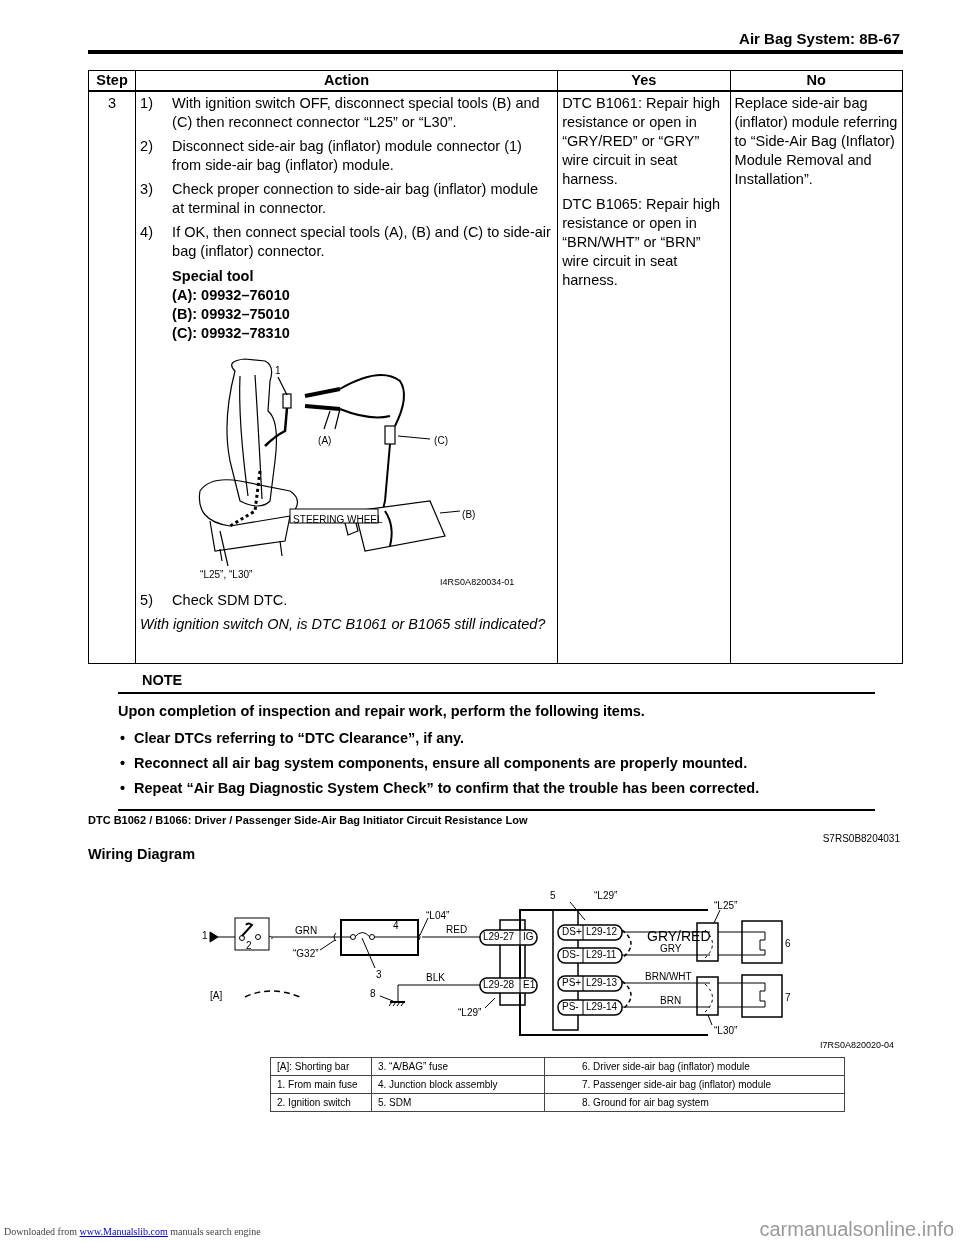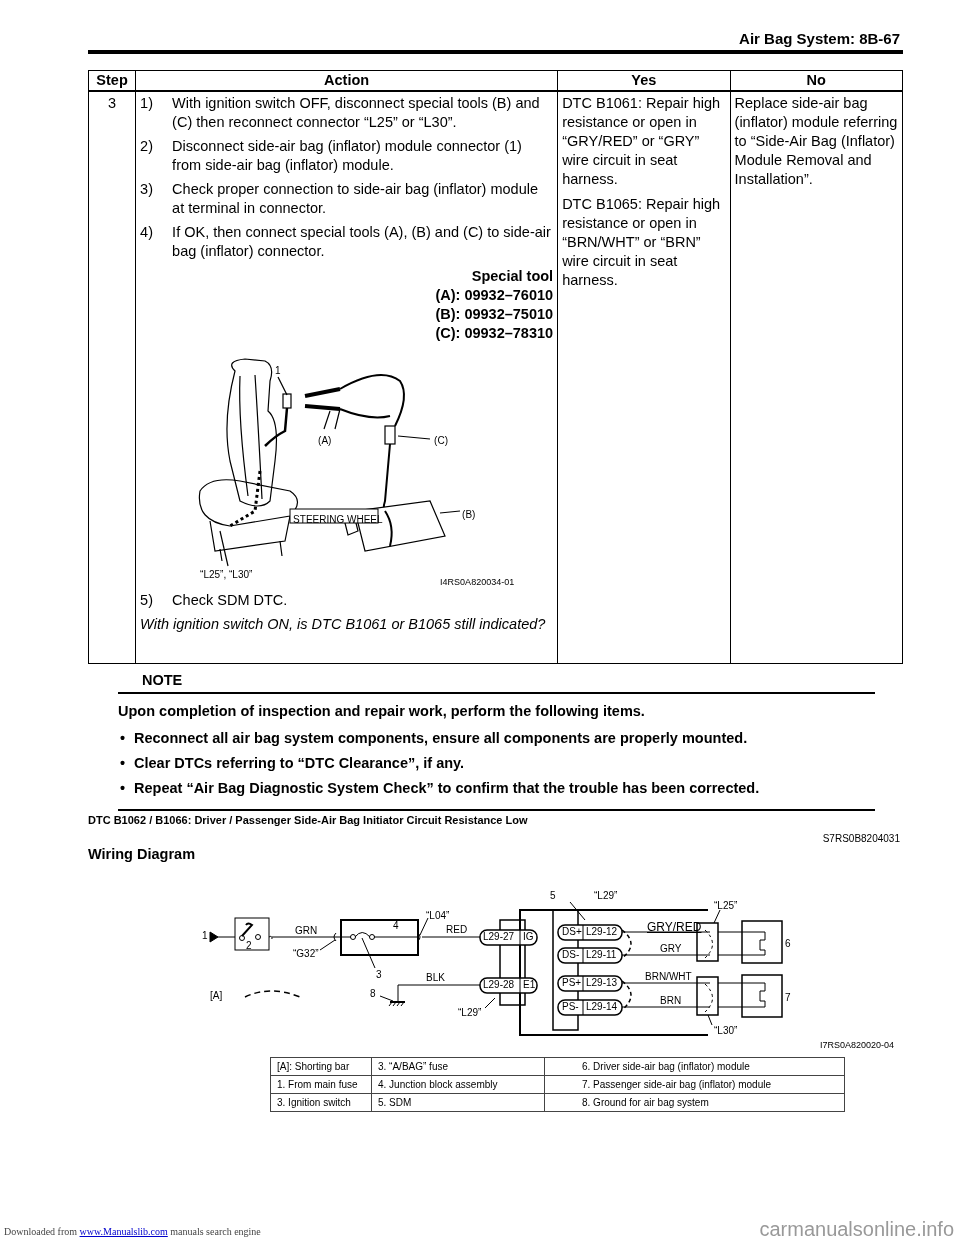--- a/index.html
+++ b/index.html
@@ -15,21 +15,21 @@
   table.main td { border:1.5px solid #000; vertical-align:top; padding:2px 4px; }
   table.main tr.head { border-bottom:2px solid #000; }
   .col-step { width:38px; text-align:center; }
   .col-action { width:412px; }
   .col-yes { width:163px; }
   .col-no { width:163px;margin-left:27px; }
 
   ol.steps { list-style:none; margin:0; padding:0; }
   ol.steps li { position:relative; padding-left:32px; margin-bottom:5px; }
   ol.steps li .num { position:absolute; left:0; top:0; }
-  .tool-block { padding-left:32px; font-weight:bold; margin-top:6px;text-align:right; }
+  .tool-block { padding-left:32px; font-weight:bold; margin-top:6px; }
   .tool-block div { line-height:19px; }
   .figure1 { width:400px; height:240px; margin:8px 0 0 0; position:relative; }
   .question { font-style:italic; margin-top:4px; }
 
   .yes-p { margin:0 0 6px 0; }
 
   .note { position:absolute; left:118px; top:672px; width:757px; font-size:14.5px; }
   .note .label { font-weight:bold; margin-bottom:4px;margin-left:24px; }
   .note .rule { height:2px; background:#000; margin:0 0 6px 0; }
   .note .body { font-weight:bold; line-height:22px; }
@@ -142,22 +142,22 @@
   </tr>
 </tbody>
   </table>
 
 <div class="note">
   <div class="label">NOTE</div>
   <div class="rule"></div>
   <div class="body">
     <div>Upon completion of inspection and repair work, perform the following items.</div>
     <ul>
+      <li>Clear DTCs referring to “DTC Clearance”, if any.</li>
       <li>Reconnect all air bag system components, ensure all components are properly mounted.</li>
-      <li>Clear DTCs referring to “DTC Clearance”, if any.</li>
       <li>Repeat “Air Bag Diagnostic System Check” to confirm that the trouble has been corrected.</li>
     </ul>
   </div>
   <div class="rule2"></div>
 </div>
 
 <div class="sec-title">DTC B1062 / B1066: Driver / Passenger Side-Air Bag Initiator Circuit Resistance Low</div>
 <div class="sec-code">S7RS0B8204031</div>
 <div class="sub-title">Wiring Diagram</div>
 
@@ -272,41 +272,41 @@
   <span class="abs" style="left:293px; top:99px; font-size:10px;">L29-28</span>
   <span class="abs" style="left:333px; top:99px; font-size:10px;">E1</span>
   <span class="abs" style="left:372px; top:46px; font-size:10px;">DS+</span>
   <span class="abs" style="left:396px; top:46px; font-size:10px;">L29-12</span>
   <span class="abs" style="left:372px; top:69px; font-size:10px;">DS-</span>
   <span class="abs" style="left:396px; top:69px; font-size:10px;">L29-11</span>
   <span class="abs" style="left:372px; top:97px; font-size:10px;">PS+</span>
   <span class="abs" style="left:396px; top:97px; font-size:10px;">L29-13</span>
   <span class="abs" style="left:372px; top:121px; font-size:10px;">PS-</span>
   <span class="abs" style="left:396px; top:121px; font-size:10px;">L29-14</span>
-  <span class="abs" style="left:457px; top:40px; font-size:12px;text-decoration:underline;">GRY/RED</span>
+  <span class="abs" style="left:457px; top:48px; font-size:14px;">GRY/RED</span>
   <span class="abs" style="left:470px; top:63px; font-size:10px;">GRY</span>
   <span class="abs" style="left:455px; top:91px; font-size:10px;">BRN/WHT</span>
   <span class="abs" style="left:470px; top:115px; font-size:10px;">BRN</span>
 </div>
 <div class="fig-code2">I7RS0A820020-04</div>
 
 <table class="legend">
   <tbody>
       <tr>
     <td class="c1">[A]:  Shorting bar</td>
     <td class="c2">3.   “A/BAG” fuse</td>
     <td class="c3">6.   Driver side-air bag (inflator) module</td>
   </tr>
   <tr>
     <td class="c1">1.   From main fuse</td>
     <td class="c2">4.   Junction block assembly</td>
     <td class="c3">7.   Passenger side-air bag (inflator) module</td>
   </tr>
   <tr>
-    <td class="c1">3.   Ignition switch</td>
+    <td class="c1">2.   Ignition switch</td>
     <td class="c2">5.   SDM</td>
     <td class="c3">8.   Ground for air bag system</td>
   </tr>
 </tbody>
   </table>
 
 <div class="footer-left">
   <span>Downloaded from </span><a>www.Manualslib.com</a><span> manuals search engine</span>
 </div>
 <div class="footer-right">carmanualsonline.info</div>

